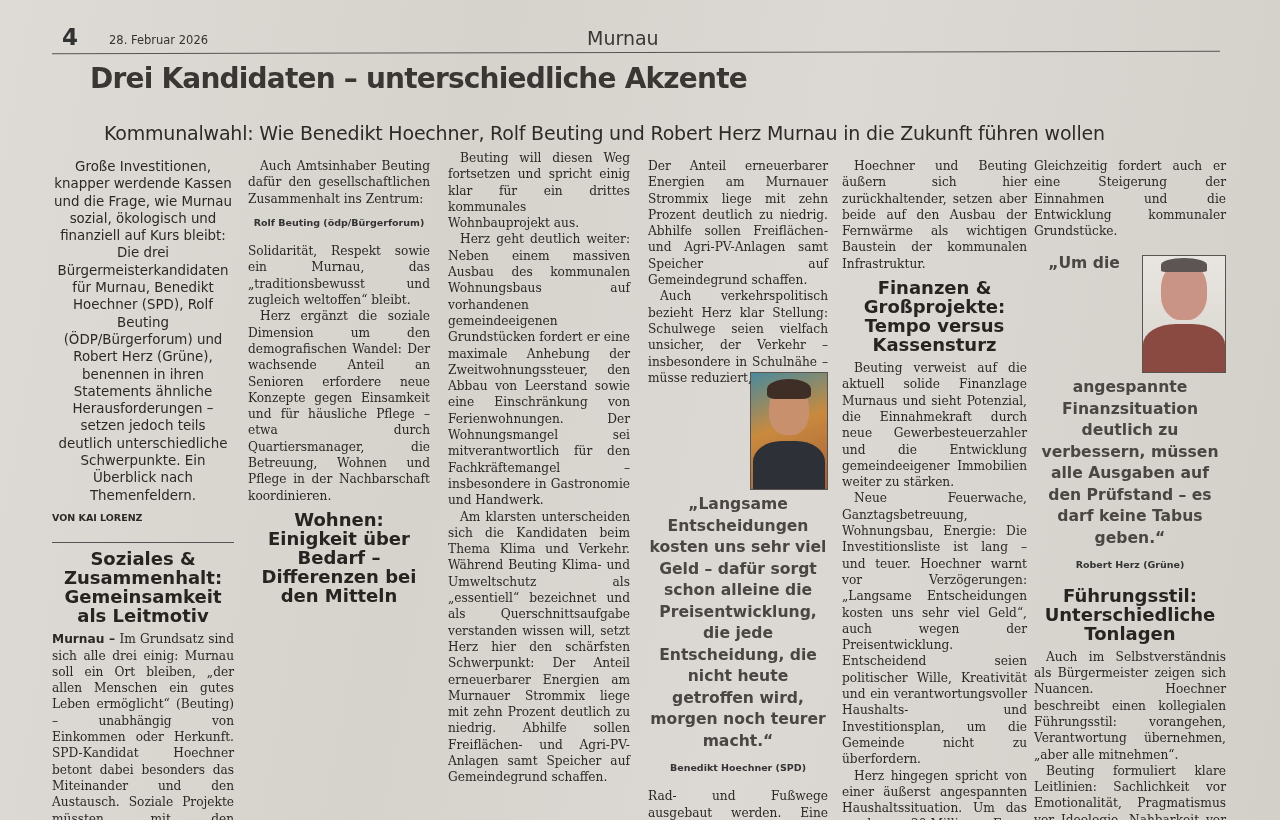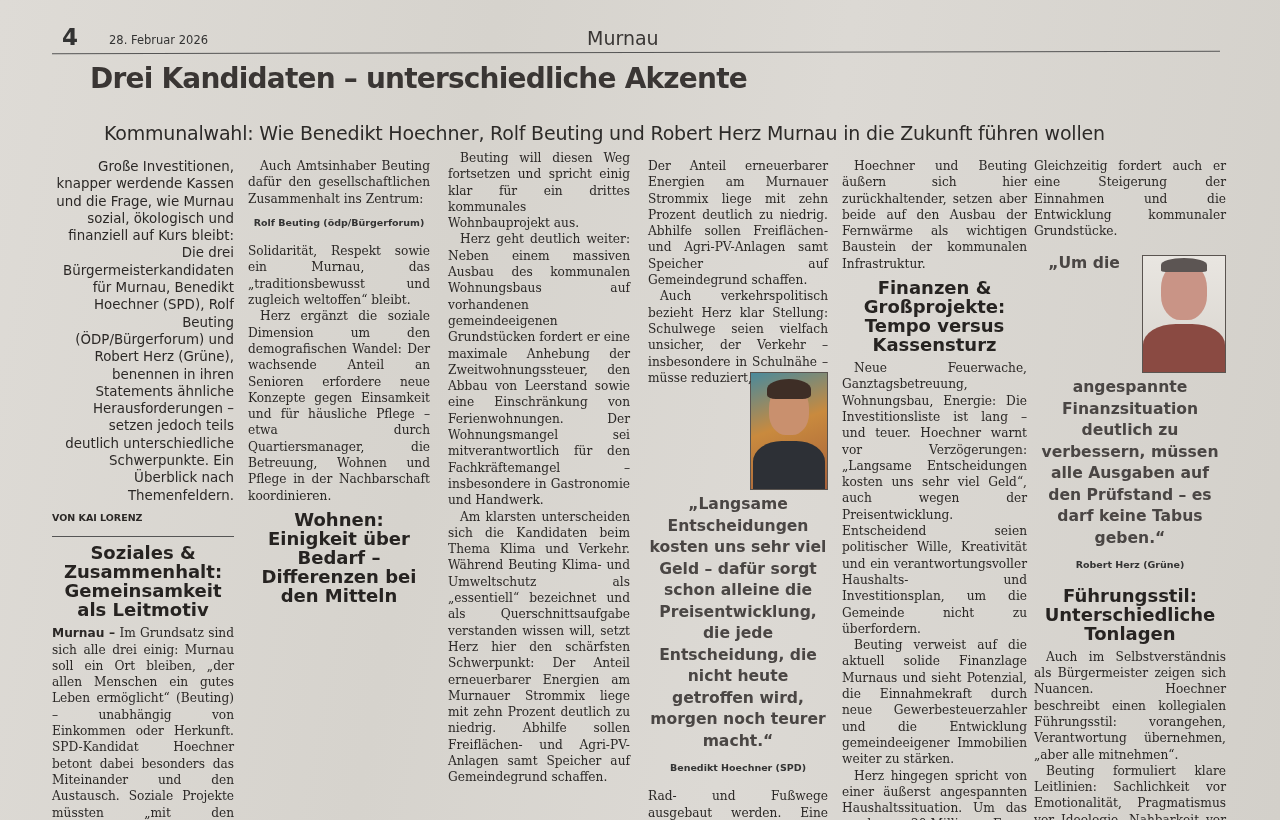--- a/index.html
+++ b/index.html
@@ -15,22 +15,22 @@
   .page-num { position: absolute; left: 10px; top: 2px; font-family: "DejaVu Sans", sans-serif; font-weight: bold; font-size: 23px; color: #333; }
   .date { position: absolute; left: 57px; top: 11px; font-family: "DejaVu Sans", sans-serif; font-size: 11.5px; color: #333; }
   .section { position: absolute; left: 535px; top: 5px; font-family: "DejaVu Sans", sans-serif; font-weight: normal; font-size: 19px; color: #3a3735; }
   .rule { position: absolute; left: 0; top: 30px; width: 1168px; height: 1px; background: #555; transform: rotate(-0.12deg); }
   .headline { position: absolute; left: 90px; top: 62px; font-family: "DejaVu Sans", sans-serif; font-weight: bold; font-size: 28px; letter-spacing: -0.8px; color: #3a3634; white-space: nowrap; }
   .subhead { position: absolute; left: 104px; top: 122px; font-family: "DejaVu Sans", sans-serif; font-size: 19px; color: #2c2a28; white-space: nowrap; letter-spacing: -0.2px; }
 
   .col { position: absolute; top: 158px; font-size: 12.2px; line-height: 16.3px; text-align: justify; hyphens: auto; }
   .col p { margin: 0; }
   .col p.ind { text-indent: 12px; }
-  .intro { font-family: "DejaVu Sans", sans-serif; font-size: 13.4px; line-height: 17.3px; text-align: right; }
-  .byline { font-family: "DejaVu Sans", sans-serif; font-weight: bold; font-size: 9.5px; border-bottom: 1px solid #555; padding: 6px 0 10px; margin-bottom: 6px; }
+  .intro { font-family: "DejaVu Sans", sans-serif; font-size: 13.4px; line-height: 17.3px; text-align: center; }
+  .byline { font-family: "DejaVu Sans", sans-serif; font-weight: bold; font-size: 9.5px; border-bottom: 1px solid #555; padding: 6px 0 16px; margin-bottom: 6px; }
   .sub { font-family: "DejaVu Sans", sans-serif; font-weight: bold; font-size: 18px; line-height: 19px; text-align: center; margin: 6px 0 6px; color: #262321; }
   .lead { font-family: "DejaVu Sans", sans-serif; font-weight: bold; }
   .quote { font-family: "DejaVu Sans", sans-serif; font-weight: bold; font-size: 15.6px; line-height: 21.5px; color: #4a4644; text-align: center; margin-top: 8px; }
   .quote .photo { float: right; margin: 2px 0 4px 8px; border: 1px solid #5a5450; }
   .attrib { font-family: "DejaVu Sans", sans-serif; font-weight: bold; font-size: 9.5px; text-align: center; margin: 8px 0 12px; color: #333; clear: both; }
   .photo { position: relative; overflow: hidden; }
   .photo .face { position: absolute; border-radius: 45% 45% 42% 42%; }
   .photo .body { position: absolute; border-radius: 40% 40% 0 0; }
 </style>
 </head>
@@ -82,22 +82,22 @@
 </div>
 
 <div class="col" style="left:648px; width:180px; top:158px;">
   <p>Der Anteil erneuerbarer Energien am Murnauer Strommix liege mit zehn Prozent deutlich zu niedrig. Abhilfe sollen Freiflächen- und Agri-PV-Anlagen samt Speicher auf Gemeindegrund schaffen.</p>
   <p class="ind">Auch verkehrspolitisch bezieht Herz klar Stellung: Schulwege seien vielfach unsicher, der Verkehr – insbesondere in Schulnähe – müsse reduziert,</p>
 </div>
 
 <div class="col" style="left:842px; width:185px;">
   <p class="ind">Hoechner und Beuting äußern sich hier zurückhaltender, setzen aber beide auf den Ausbau der Fernwärme als wichtigen Baustein der kommunalen Infrastruktur.</p>
   <div class="sub">Finanzen &amp; Großprojekte: Tempo versus Kassensturz</div>
+  <p class="ind">Beuting verweist auf die aktuell solide Finanzlage Murnaus und sieht Potenzial, die Einnahmekraft durch neue Gewerbesteuerzahler und die Entwicklung gemeindeeigener Immobilien weiter zu stärken.</p>
   <p class="ind">Neue Feuerwache, Ganztagsbetreuung, Wohnungsbau, Energie: Die Investitionsliste ist lang – und teuer. Hoechner warnt vor Verzögerungen: „Langsame Entscheidungen kosten uns sehr viel Geld“, auch wegen der Preisentwicklung. Entscheidend seien politischer Wille, Kreativität und ein verantwortungsvoller Haushalts- und Investitionsplan, um die Gemeinde nicht zu überfordern.</p>
-  <p class="ind">Beuting verweist auf die aktuell solide Finanzlage Murnaus und sieht Potenzial, die Einnahmekraft durch neue Gewerbesteuerzahler und die Entwicklung gemeindeeigener Immobilien weiter zu stärken.</p>
   <p class="ind">Herz hingegen spricht von einer äußerst angespannten Haushaltssituation. Um das rund 20-Millionen-Euro-Projekt Feuerwehrhaus stemmen zu können, müsse „alles auf den Prüfstand – ohne Tabus“.</p>
 </div>
 
 <div class="col" style="left:1034px; width:192px;">
   <p>Gleichzeitig fordert auch er eine Steigerung der Einnahmen und die Entwicklung kommunaler Grundstücke.</p>
   <div class="quote" style="margin-top:14px;">
     <div class="photo" style="width:82px;height:116px;background:linear-gradient(180deg,#e9e6e1,#d8d4ce);">
       <div class="face" style="left:18px;top:6px;width:46px;height:58px;background:#c99486;"></div>
       <div class="face" style="left:18px;top:2px;width:46px;height:14px;background:#5c5553;border-radius:50% 50% 10% 10%;"></div>
       <div class="body" style="left:0px;top:68px;width:82px;height:52px;background:#8a4a42;"></div>

